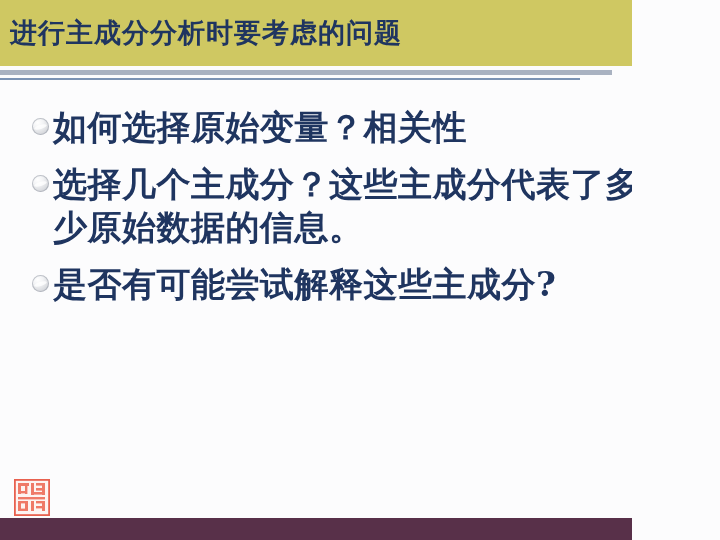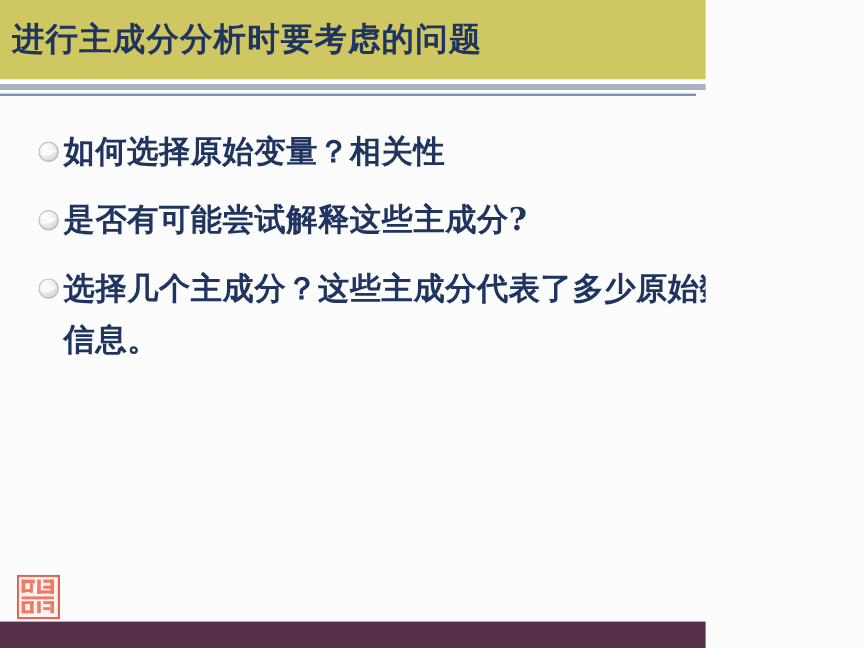--- a/index.html
+++ b/index.html
@@ -12,20 +12,21 @@
     background: #fcfcfd;
     font-family: "Liberation Sans", sans-serif;
     overflow: hidden;
   }
   #slide {
     position: relative;
     width: 588px;
     height: 540px;
     background: #fcfcfd;
     overflow: hidden;
+    padding-left: 44px;
   }
 
   
   #title-band {
     position: absolute;
     left: 0;
     top: 0;
     width: 665px;
     height: 66px;
     background: #cfc862;
@@ -93,21 +94,21 @@
     left: 2px;
     top: 7px;
     width: 13px;
     height: 4px;
     border-radius: 50%;
     background: rgba(255,255,255,0.75);
     transform: rotate(-16deg);
   }
   .bullet-text {
     font-family: "DejaVu Serif", "Liberation Serif", serif;
-    font-size: 26px;
+    font-size: 34px;
     line-height: 43px;
     color: #1f3560;
     font-weight: bold;
     letter-spacing: 0.5px;
   }
   .bullet-row.wide .bullet-text {
     max-width: 612px;
   }
 
   
@@ -151,28 +152,28 @@
   <div id="rule-thick"></div>
   <div id="rule-thin"></div>
 
   <div id="body">
 
     <div class="bullet-row">
       <span class="bullet-mark"></span>
       <span class="bullet-text">如何选择原始变量？相关性</span>
     </div>
 
+    <div class="bullet-row wide">
+      <span class="bullet-mark"></span>
+      <span class="bullet-text">选择几个主成分？这些主成分代表了多少原始数据的信息。</span>
+    </div>
+
     <div class="bullet-row">
       <span class="bullet-mark"></span>
       <span class="bullet-text">是否有可能尝试解释这些主成分?</span>
-    </div>
-
-    <div class="bullet-row wide">
-      <span class="bullet-mark"></span>
-      <span class="bullet-text">选择几个主成分？这些主成分代表了多少原始数据的信息。</span>
     </div>
 
   </div>
 
   <svg id="seal" viewBox="0 0 36 37">
     <rect x="0.9" y="0.9" width="34.2" height="35.2" fill="#fdf4f2" stroke="#e8614f" stroke-width="1.8"></rect>
     <g fill="#ef7a68">
       <rect x="4" y="4" width="11" height="3"></rect>
       <rect x="4" y="4" width="3" height="11"></rect>
       <rect x="11" y="7" width="2.4" height="8"></rect>

